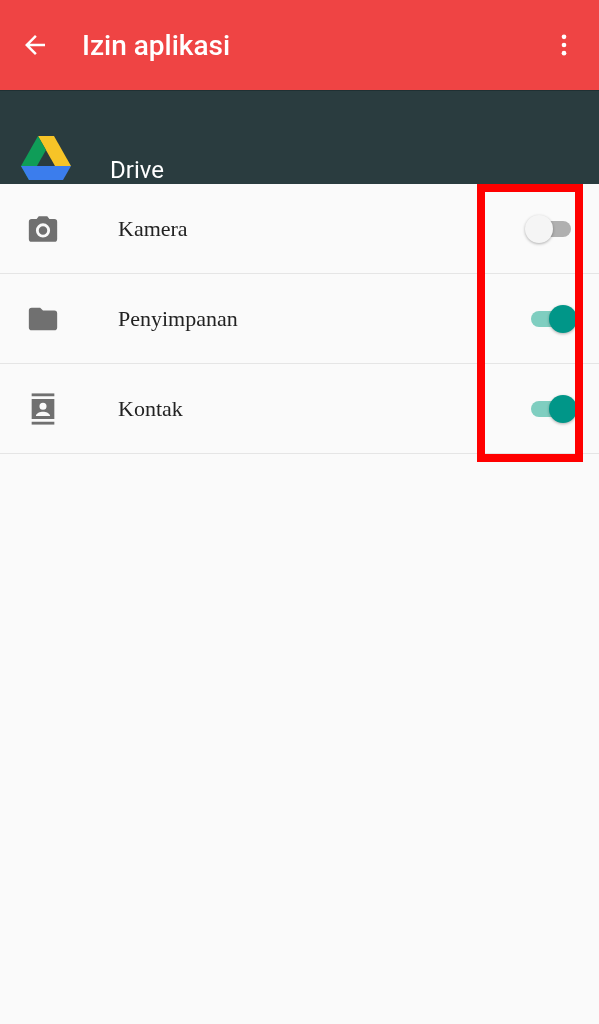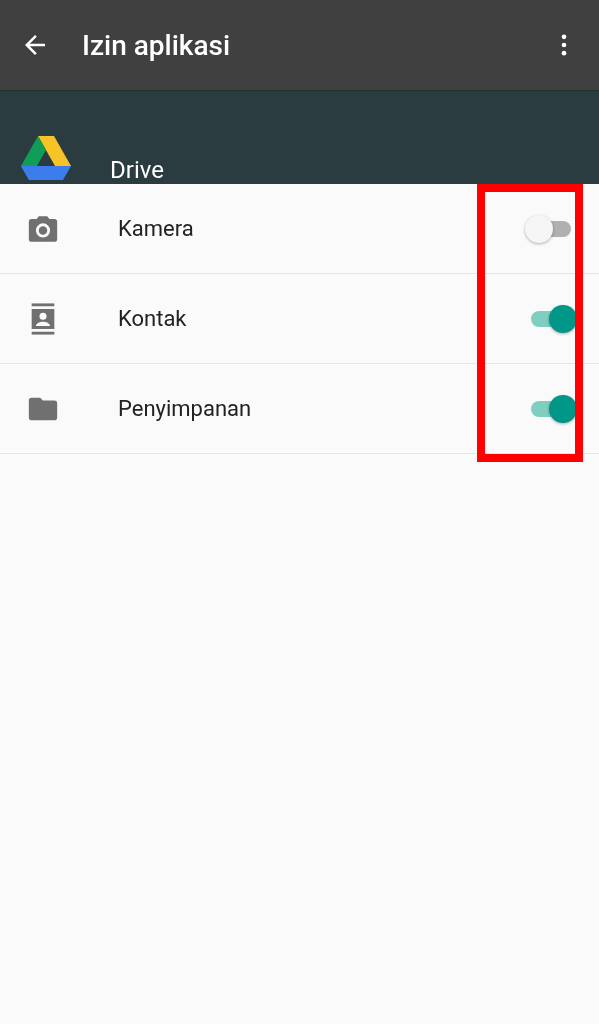--- a/index.html
+++ b/index.html
@@ -8,21 +8,21 @@
       box-sizing: border-box;
     }
     body {
       width: 599px;
       height: 1024px;
       font-family: Roboto, Arial, sans-serif;
       background: #fafafa;
       overflow: hidden;
     }
     .toolbar {
-      background: #404040;
+      background: #ef4444;
       height: 90px;
       display: flex;
       align-items: center;
       padding: 0 18px;
       color: #fff;
     }
     .back-icon {
       width: 34px;
       height: 34px;
       display: flex;
@@ -60,20 +60,21 @@
       align-items: center;
       justify-content: center;
     }
     .app-name {
       font-size: 24px;
       margin-left: 38px;
     }
     .permissions-list {
       background: #fafafa;
       position: relative;
+      font-family: Liberation Serif, serif;
     }
     .permission-row {
       height: 90px;
       display: flex;
       align-items: center;
       padding: 0 22px 0 24px;
       border-bottom: 1px solid #e5e5e5;
       background: #fafafa;
     }
     .perm-icon {
@@ -173,39 +174,39 @@
     <div class="perm-label">Kamera</div>
     <div class="toggle off">
       <div class="toggle-track"></div>
       <div class="toggle-thumb"></div>
     </div>
   </div>
 
   <div class="permission-row">
     <div class="perm-icon">
       <svg width="34" height="34" viewBox="0 0 24 24" fill="#707070">
+        <path d="M10 4H4a2 2 0 0 0-2 2v12a2 2 0 0 0 2 2h16a2 2 0 0 0 2-2V8a2 2 0 0 0-2-2h-8l-2-2z"></path>
+      </svg>
+    </div>
+    <div class="perm-label">Penyimpanan</div>
+    <div class="toggle on">
+      <div class="toggle-track"></div>
+      <div class="toggle-thumb"></div>
+    </div>
+  </div>
+
+  <div class="permission-row">
+    <div class="perm-icon">
+      <svg width="34" height="34" viewBox="0 0 24 24" fill="#707070">
         <rect x="4" y="1" width="16" height="2"></rect>
         <path d="M4 5h16v14H4V5zm8 2.5a2.5 2.5 0 1 0 0 5 2.5 2.5 0 0 0 0-5zM7 17h10c0-2-3-3-5-3s-5 1-5 3z"></path>
         <rect x="4" y="21" width="16" height="2"></rect>
       </svg>
     </div>
     <div class="perm-label">Kontak</div>
     <div class="toggle on">
       <div class="toggle-track"></div>
       <div class="toggle-thumb"></div>
     </div>
   </div>
 
-  <div class="permission-row">
-    <div class="perm-icon">
-      <svg width="34" height="34" viewBox="0 0 24 24" fill="#707070">
-        <path d="M10 4H4a2 2 0 0 0-2 2v12a2 2 0 0 0 2 2h16a2 2 0 0 0 2-2V8a2 2 0 0 0-2-2h-8l-2-2z"></path>
-      </svg>
-    </div>
-    <div class="perm-label">Penyimpanan</div>
-    <div class="toggle on">
-      <div class="toggle-track"></div>
-      <div class="toggle-thumb"></div>
-    </div>
-  </div>
-
   <div class="highlight-box" id="hl" style="top: 0px; left: 477px; width: 106px; height: 278px;"></div>
 </div>
 
 </body></html>

